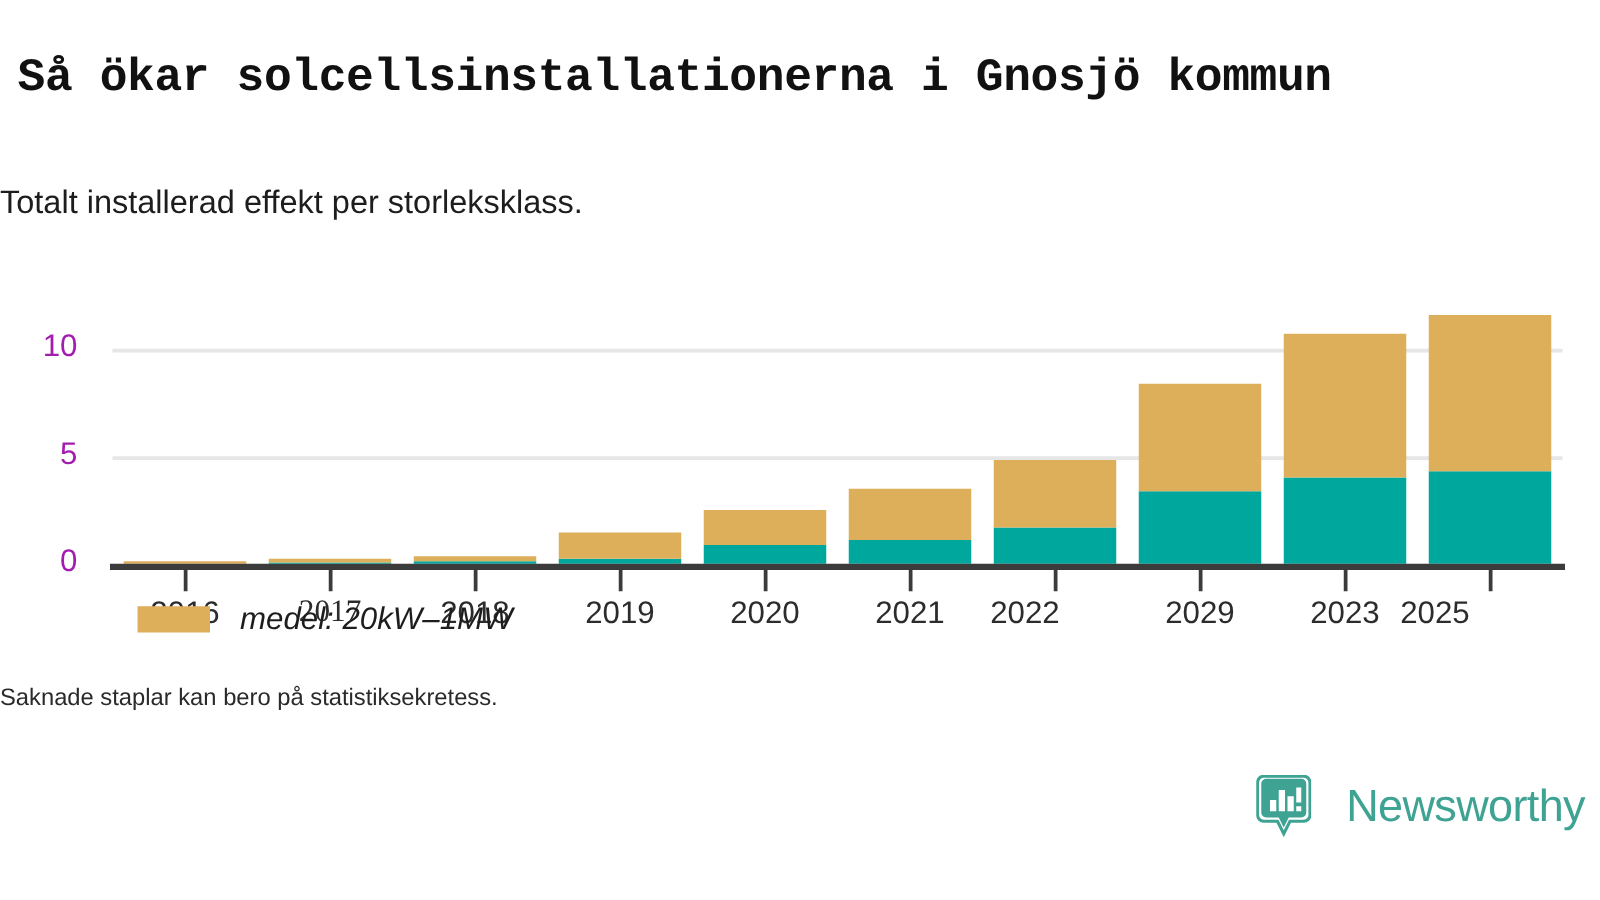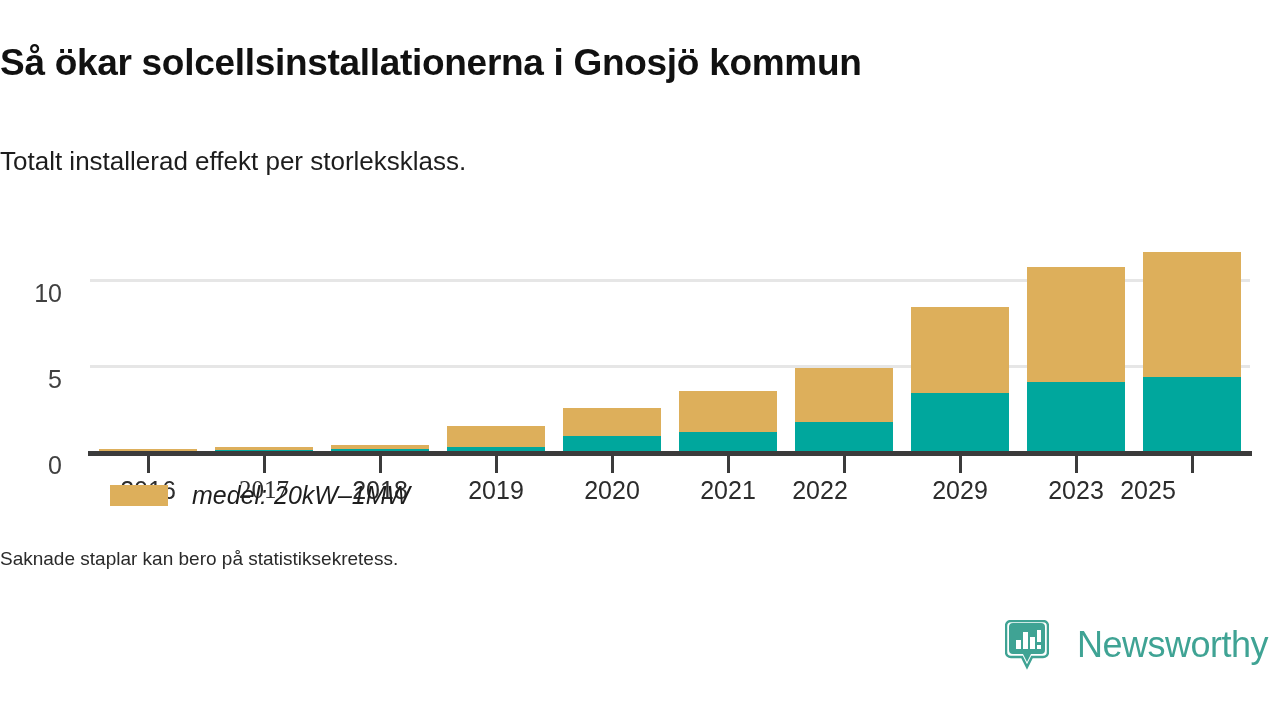--- a/index.html
+++ b/index.html
@@ -18,27 +18,28 @@
   .page {
     position: relative;
     width: 1280px;
     height: 720px;
     box-sizing: border-box;
   }
 
   
   .title {
     position: absolute;
-    left: 0px;
+    left: 14px;
     top: 42px;
     font-size: 37px;
     font-weight: bold;
     letter-spacing: -0.3px;
     color: #111111;
     white-space: nowrap;
+    font-family: Liberation Mono, monospace;
   }
   .subtitle {
     position: absolute;
     left: 0px;
     top: 146px;
     font-size: 26px;
     font-weight: normal;
     color: #1d1d1d;
     white-space: nowrap;
   }
@@ -73,23 +74,22 @@
     top: 215px;
     width: 1164px;
     height: 5px;
     background: #3b3b3b;
   }
   .ytick-label {
     position: absolute;
     right: 1218px;  
     text-align: center;
     font-size: 25px;
-    color: #404040;
+    color: #a21caf;
     line-height: 1;
-    margin-top: 16px;
   }
 
   .bars {
     position: absolute;
     left: 0;
     top: 0;
     width: 1160px;
     height: 215px;
   }
   .bar-group {

